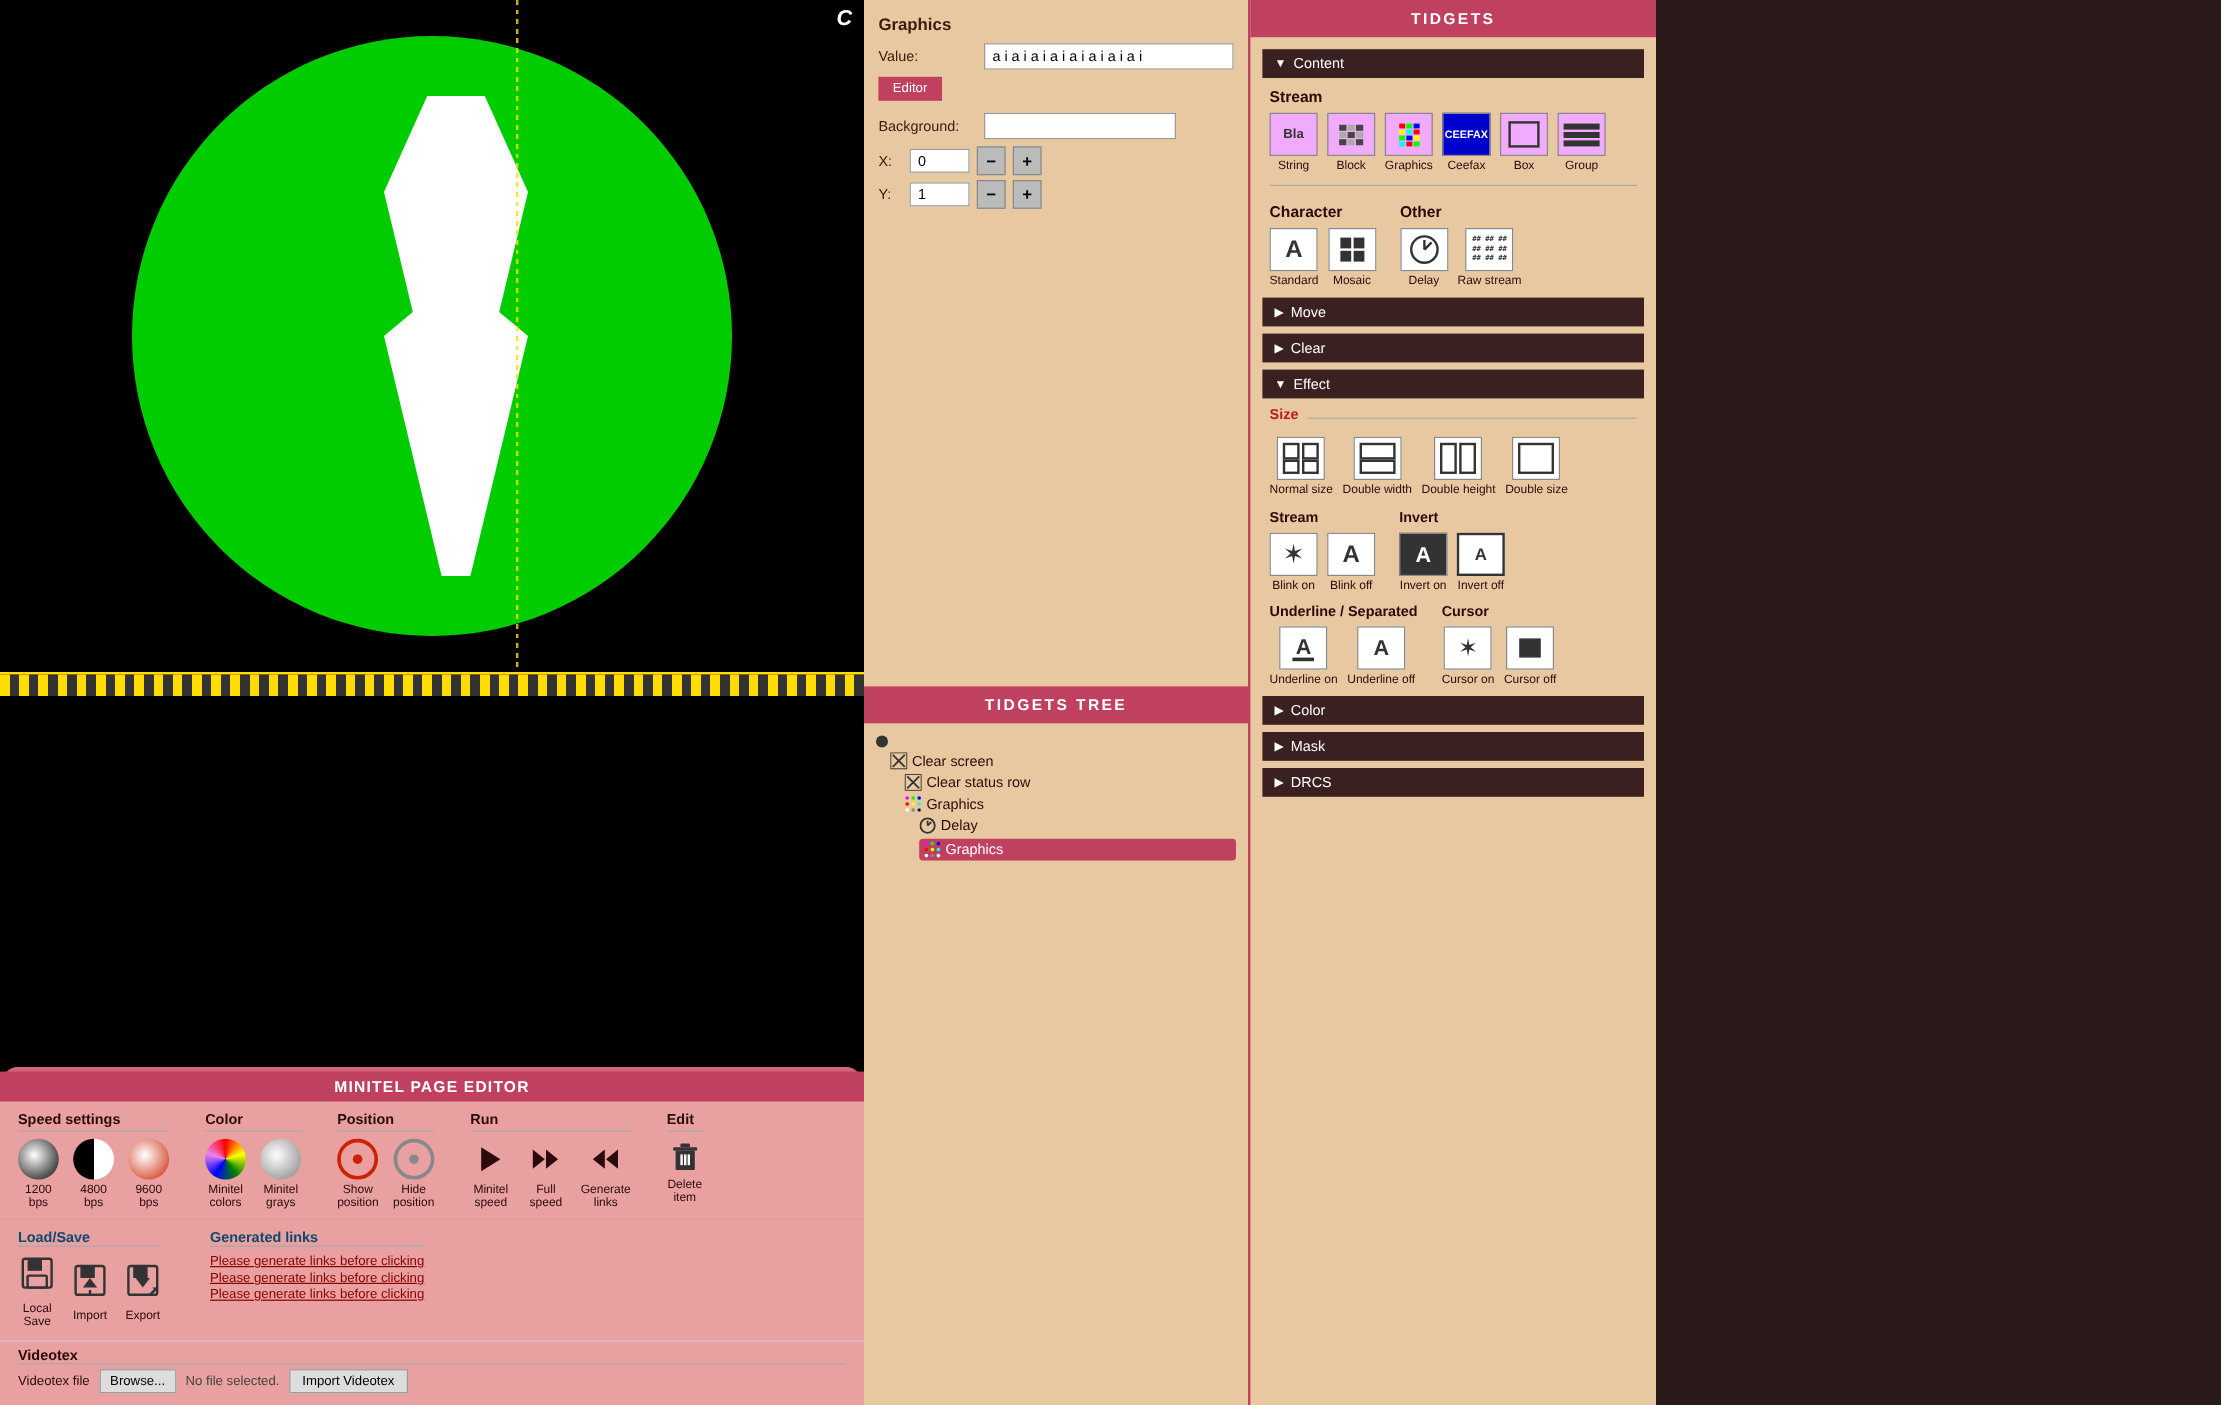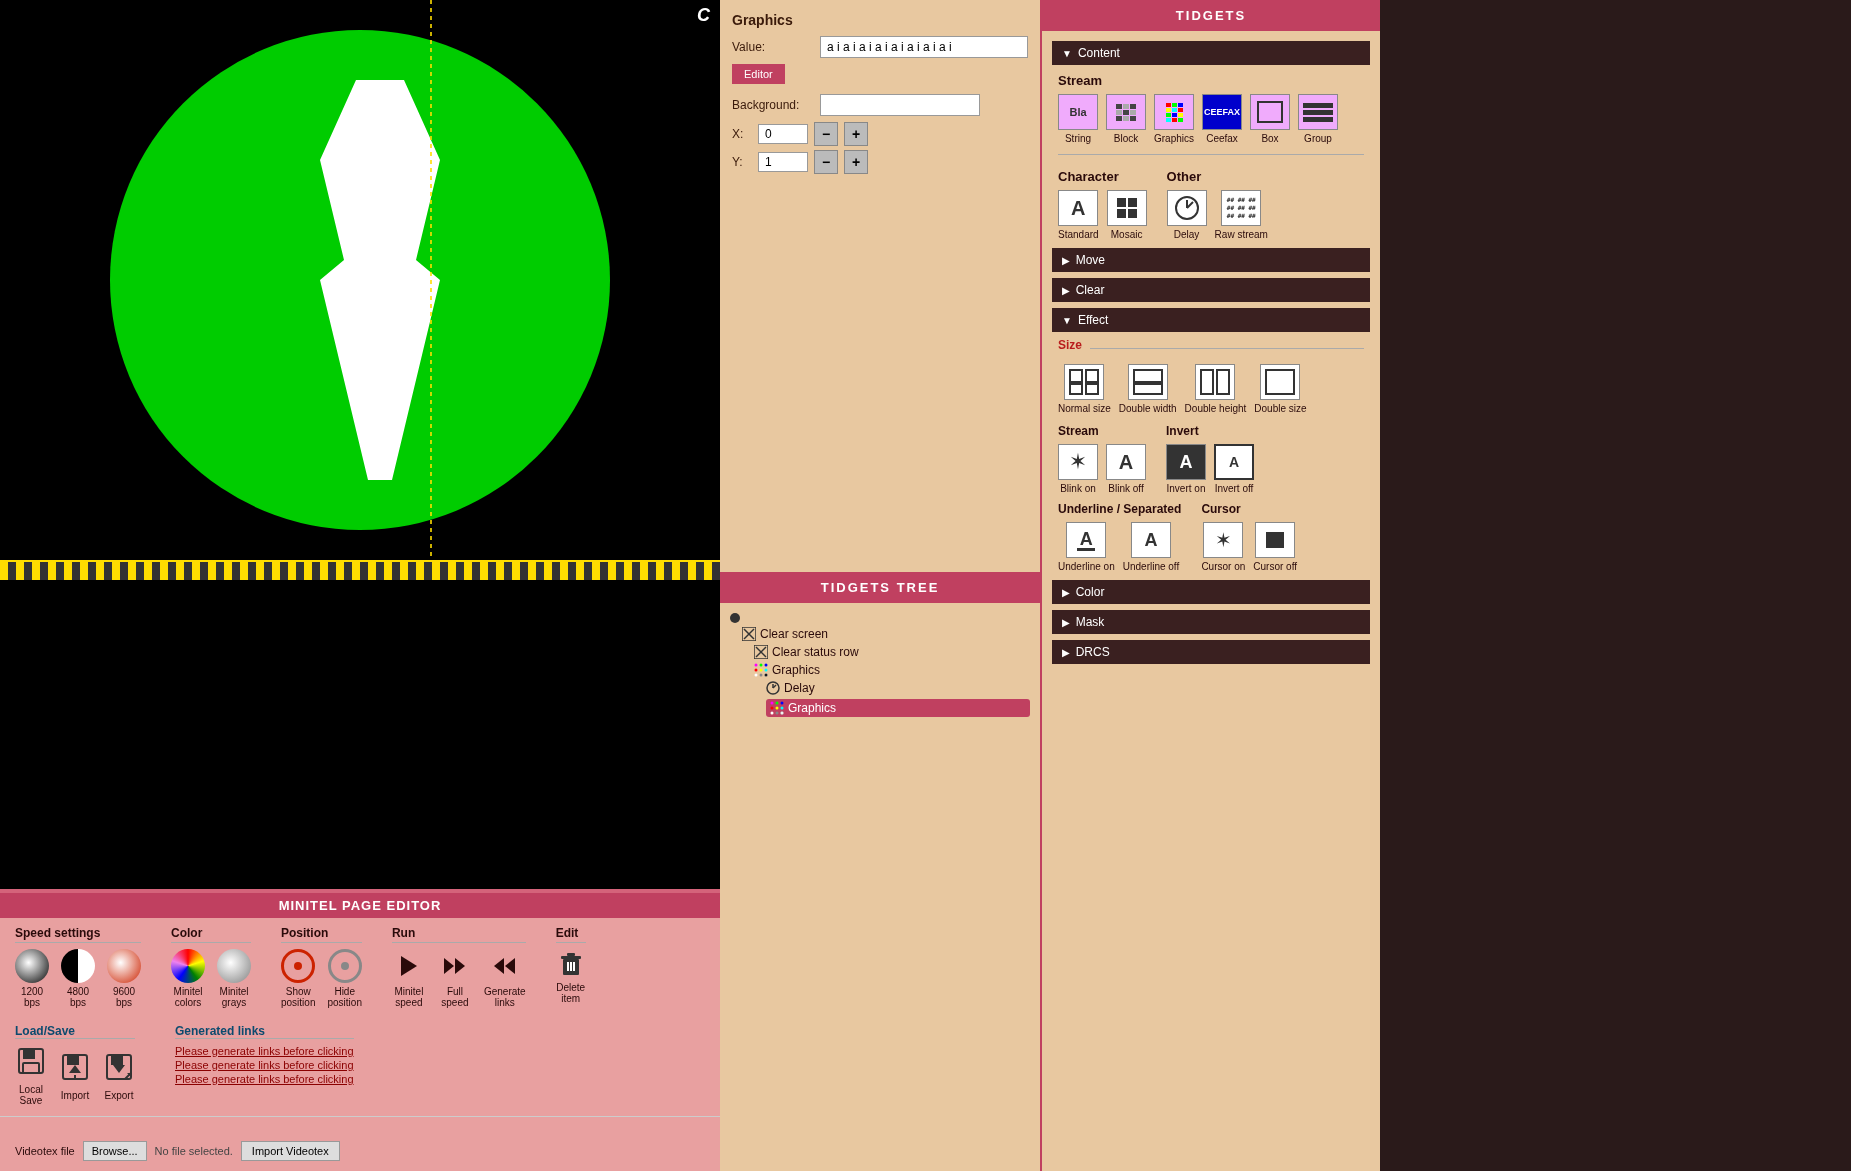--- a/index.html
+++ b/index.html
@@ -77,20 +77,21 @@
     .dashed-row {
       height: 20px;
       background: repeating-linear-gradient(to right, #ffdd00 0px, #ffdd00 8px, #333 8px, #333 16px);
       border-top: 2px solid #ffdd00;
     }
 
     
     .editor-footer {
       background: #d4637a;
       padding: 4px 0 0 0;
+      border-radius: 16px;
     }
 
     .editor-title {
       text-align: center;
       background: #c04060;
       color: white;
       font-weight: bold;
       font-size: 13px;
       padding: 5px;
       letter-spacing: 1px;
@@ -271,21 +272,21 @@
       color: #8b0000;
       font-size: 11px;
       text-decoration: underline;
       cursor: pointer;
     }
 
     .videotex-row {
       display: flex;
       align-items: center;
       gap: 8px;
-      margin-top: 20px;
+      margin-top: 4px;
     }
 
     .videotex-label {
       font-size: 11px;
       color: #2a0a0a;
     }
 
     .browse-btn {
       padding: 3px 8px;
       background: #ddd;
@@ -850,20 +851,21 @@
         <div class="extra-section-title">Generated links</div>
         <div class="gen-links">
           <a class="gen-link">Please generate links before clicking</a>
           <a class="gen-link">Please generate links before clicking</a>
           <a class="gen-link">Please generate links before clicking</a>
         </div>
       </div>
     </div>
 
     <div style="background:#e8a0a0;padding:4px 15px 10px 15px;border-top:1px solid #ccc;">
+      <div class="videotex-title">Videotex</div>
       <div class="videotex-row">
         <span class="videotex-label">Videotex file</span>
         <button class="browse-btn">Browse...</button>
         <span class="file-status">No file selected.</span>
         <button class="import-btn">Import Videotex</button>
       </div>
     </div>
   </div>
 </div>
 

